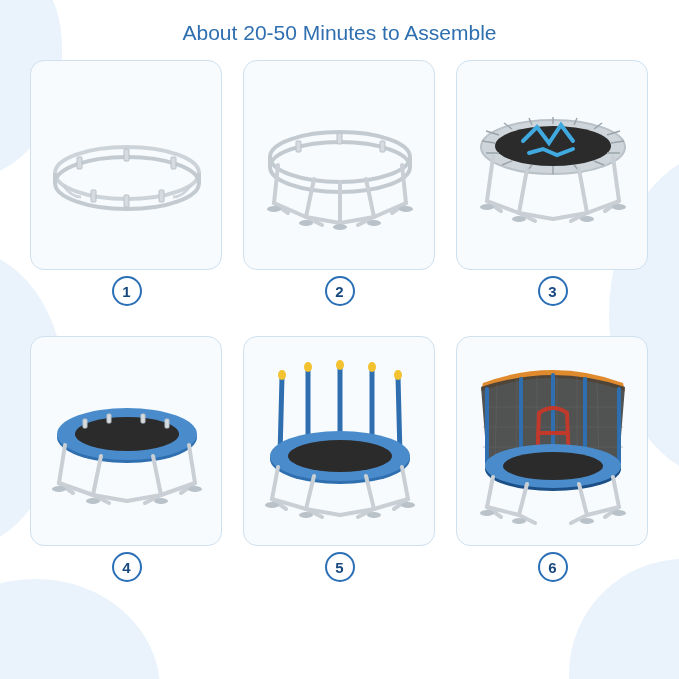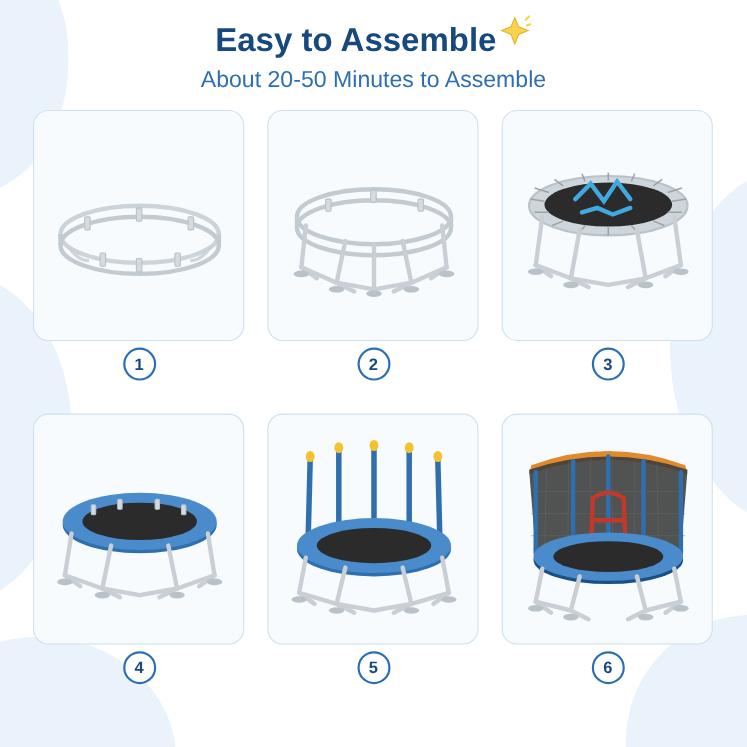--- a/index.html
+++ b/index.html
@@ -151,27 +151,20 @@
 
 <div class="page">
 
   <div class="blob blob-tl"></div>
   <div class="blob blob-l"></div>
   <div class="blob blob-r"></div>
   <div class="blob blob-br"></div>
   <div class="blob blob-bl"></div>
 
   <div class="header">
-    <div class="title">
-      <span>Easy to Assemble</span><span class="sparkle"><svg width="30" height="30" viewBox="0 0 30 30">
-            <polygon points="15,3 18.4,11.3 27,14.8 18.4,18.3 15,27 11.6,18.3 3,14.8 11.6,11.3" fill="#f7d44c" stroke="#e0b52e" stroke-width="1"></polygon>
-            <line x1="25" y1="5" x2="28" y2="2" stroke="#f7d44c" stroke-width="2" stroke-linecap="round"></line>
-            <line x1="26" y1="10" x2="29.5" y2="9" stroke="#f7d44c" stroke-width="2" stroke-linecap="round"></line>
-          </svg></span>
-    </div>
     <div class="subtitle">About 20-50 Minutes to Assemble</div>
   </div>
 
   <div class="grid">
 
     <div class="cell">
       <div class="card">
         <svg class="art" viewBox="0 0 192 210">
           <g stroke="#b9c2c8" stroke-width="3" fill="none">
             <ellipse cx="96" cy="112" rx="72" ry="26" stroke="#cdd4d9" stroke-width="4"></ellipse>

